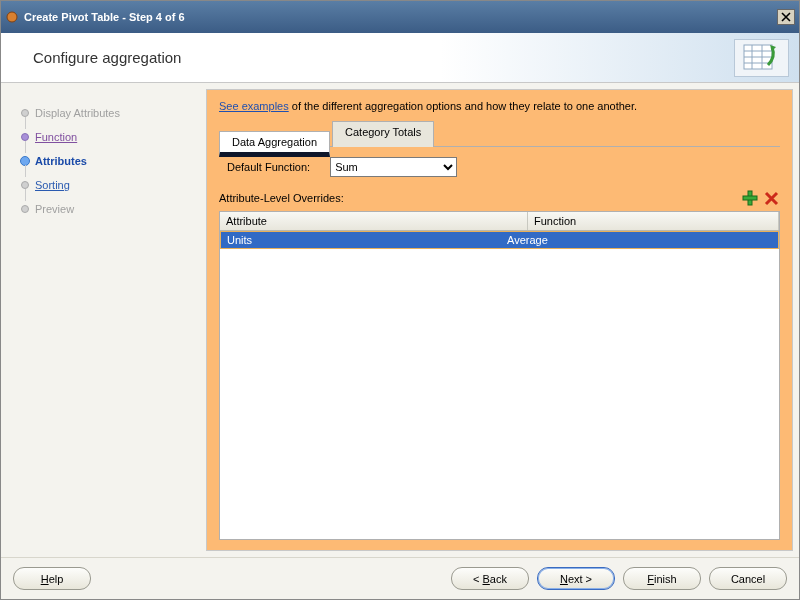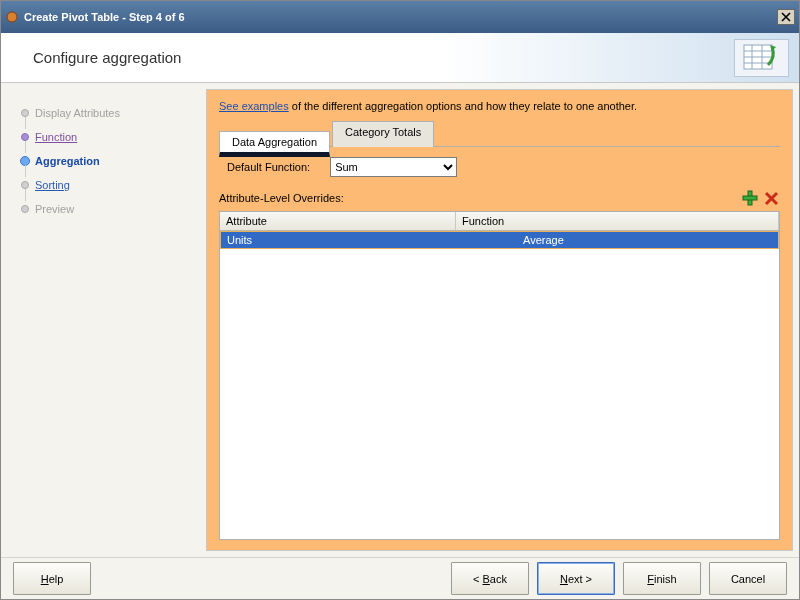--- a/index.html
+++ b/index.html
@@ -32,31 +32,31 @@
   .tab.active { background: #fff; border-bottom: 5px solid #0f172a; top: 11px; }
   .tabpane { padding: 10px 0 6px 8px; }
   .row-f { display: flex; align-items: center; gap: 20px; }
   select { height: 20px; width: 127px; background: #fff; border: 1px solid #7a7a7a; }
   .override-hdr { display: flex; align-items: center; margin-top: 6px; }
   .override-hdr .lbl { flex: 1; }
   .icon-btn { width: 18px; height: 18px; display: inline-flex; align-items: center; justify-content: center; margin-left: 3px; cursor: default; }
   .table { border: 1px solid #b0b0b0; flex: 1; display: flex; flex-direction: column; margin-top: 4px; min-height: 0; }
   .thead { display: flex; background: linear-gradient(#f8f8f4, #e8e6dc); border-bottom: 1px solid #b8b8b0; }
   .th { padding: 3px 6px; border-right: 1px solid #c8c8c0; }
-  .th.c1 { width: 236px; }
+  .th.c1 { width: 308px; }
   .th.c2 { flex: 1; }
   .tbody { flex: 1; overflow: auto; background: #fff; }
   .trow { display: flex; }
-  .trow.selected { background: #316ac5; color: #fff; border: 1px solid #e8b05a; gap: 16px; }
+  .trow.selected { background: #316ac5; color: #fff; border: 1px solid #e8b05a; }
   .td { padding: 2px 6px; }
   .td.c1 { width: 280px; }
   .td.c2 { flex: 1; }
   .footer { height: 42px; display: flex; align-items: center; padding: 0 12px; background: #f4f3ee; border-top: 1px solid #d8d6cc; gap: 8px; }
   .footer .spacer { flex: 1; }
-  .btn { min-width: 78px; height: 33px; background: linear-gradient(#fdfdfb, #e8e6da); border: 1px solid #9a9a90; border-radius: 1px; display: inline-flex; align-items: center; justify-content: center; cursor: default; padding: 0 20px; }
+  .btn { min-width: 78px; height: 23px; background: linear-gradient(#fdfdfb, #e8e6da); border: 1px solid #9a9a90; border-radius: 11px; display: inline-flex; align-items: center; justify-content: center; cursor: default; padding: 0 20px; }
   .btn.default { border: 1px solid #3a6bc0; box-shadow: 0 0 0 1px #8ab0e8 inset; }
   .u { text-decoration: underline; }
 </style>
 </head>
 <body>
 
 <div class="window">
 
   <div class="titlebar">
     <span class="coffee">
@@ -95,21 +95,21 @@
         <span class="lbl">Display Attributes</span>
       </div>
       <div class="step visited">
         <span class="step-line"></span>
         <span class="dot"></span>
         <span class="lbl">Function</span>
       </div>
       <div class="step current">
         <span class="step-line"></span>
         <span class="dot"></span>
-        <span class="lbl">Aggregation</span>
+        <span class="lbl">Attributes</span>
       </div>
       <div class="step link">
         <span class="step-line"></span>
         <span class="dot"></span>
         <span class="lbl">Sorting</span>
       </div>
       <div class="step future">
         <span class="step-line"></span>
         <span class="dot"></span>
         <span class="lbl">Preview</span>

